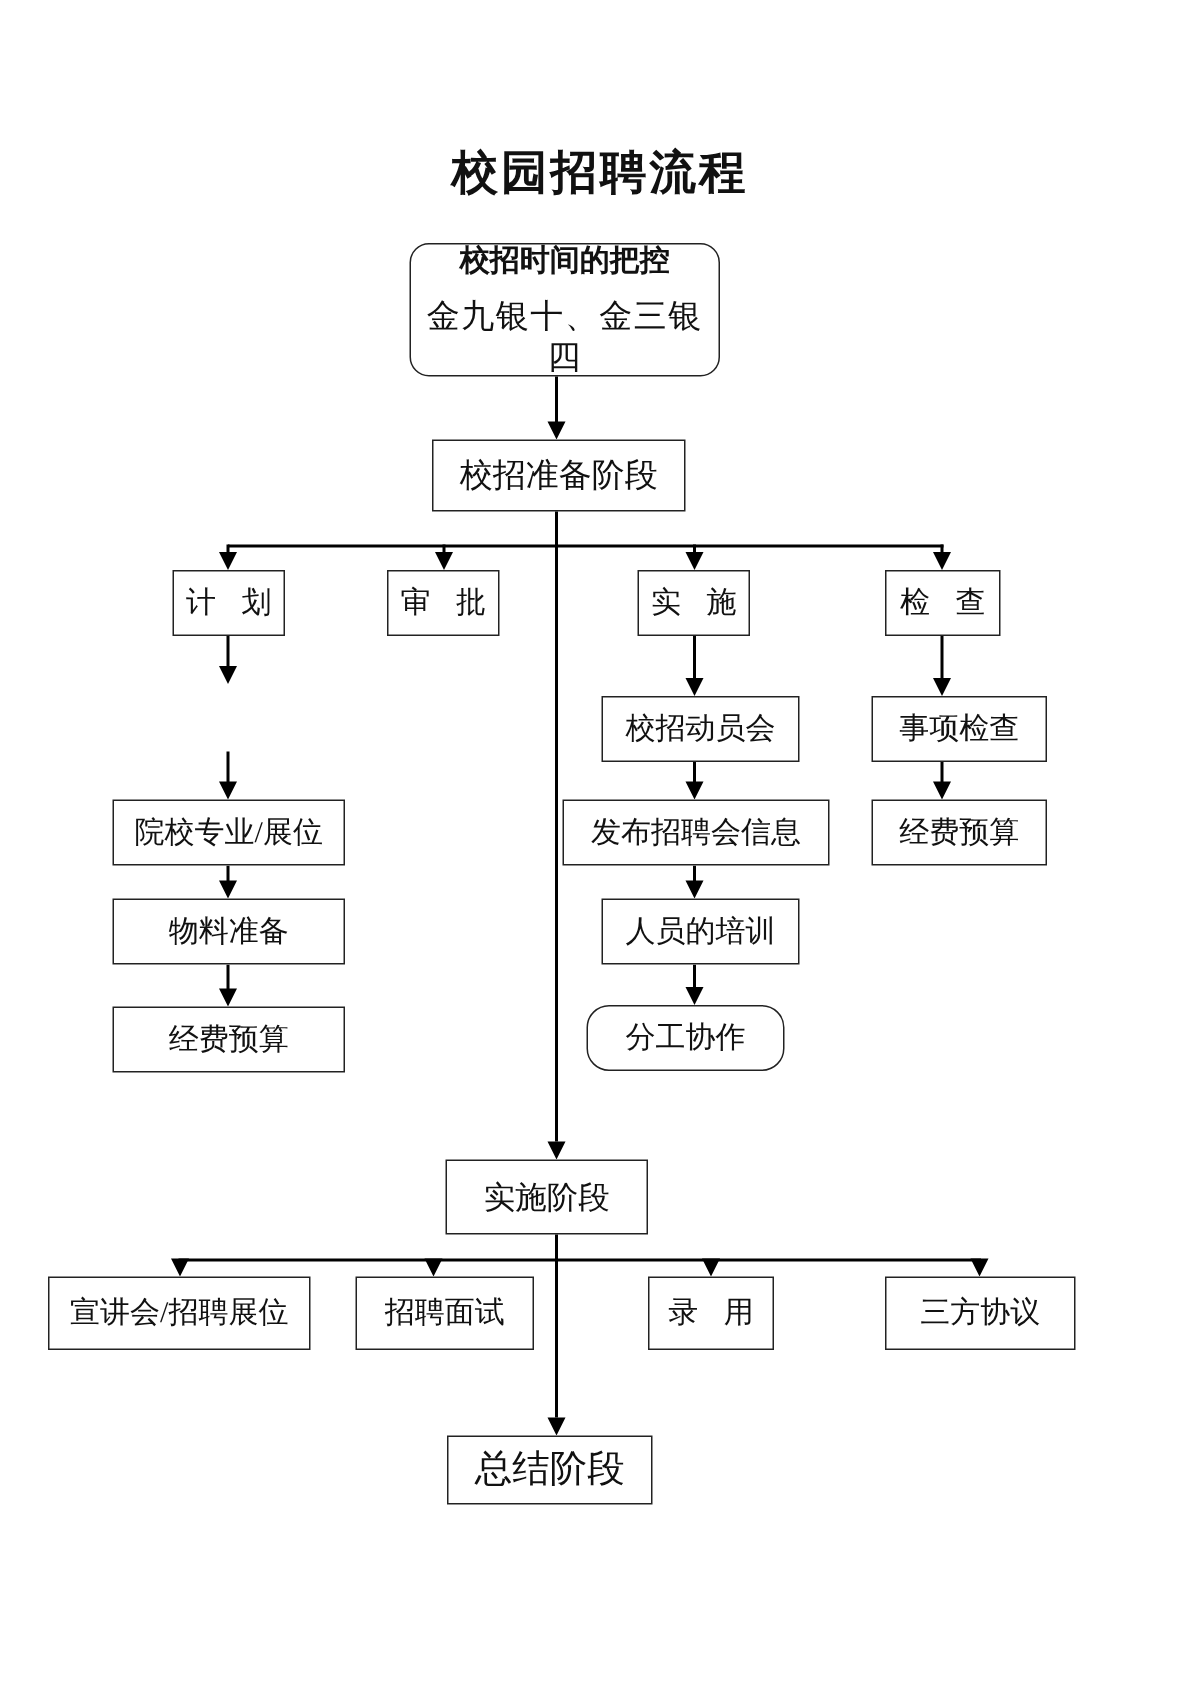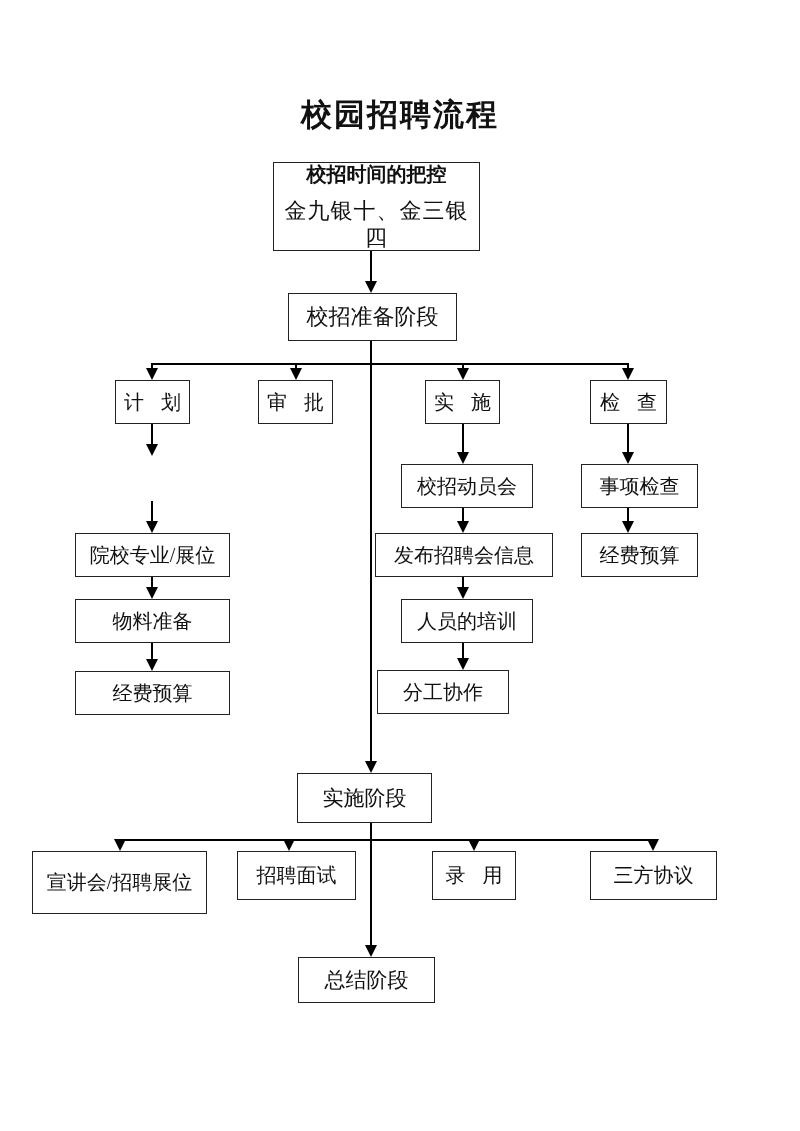--- a/index.html
+++ b/index.html
@@ -44,21 +44,21 @@
     border-top:12px solid #000000;
   }
 </style>
 </head>
 <body>
 
 <div class="page">
 
   <div class="title">校园招聘流程</div>
 
-  <div class="box stack bold" style="left:273px;top:162px;width:207px;height:89px;">
+  <div class="box stack bold" style="left:273px;top:162px;width:207px;height:89px;border-radius:13px;">
     <span>校招时间的把控</span>
     <span class="sub">金九银十、金三银四</span>
   </div>
 
   <div class="vline" style="left:370px;top:251px;height:31px;"></div>
   <div class="ahead" style="left:365px;top:281px;"></div>
 
   <div class="box" style="left:288px;top:293px;width:169px;height:48px;font-size:22px;">
     <span>校招准备阶段</span>
   </div>
@@ -120,21 +120,21 @@
 
   <div class="box" style="left:401px;top:464px;width:132px;height:44px;">
     <span>校招动员会</span>
   </div>
   <div class="box" style="left:375px;top:533px;width:178px;height:44px;">
     <span>发布招聘会信息</span>
   </div>
   <div class="box" style="left:401px;top:599px;width:132px;height:44px;">
     <span>人员的培训</span>
   </div>
-  <div class="box" style="left:377px;top:670px;width:132px;height:44px;">
+  <div class="box" style="left:391px;top:670px;width:132px;height:44px;border-radius:15px;">
     <span>分工协作</span>
   </div>
 
   <div class="vline" style="left:627px;top:424px;height:29px;"></div>
   <div class="ahead" style="left:622px;top:452px;"></div>
   <div class="vline" style="left:627px;top:508px;height:14px;"></div>
   <div class="ahead" style="left:622px;top:521px;"></div>
 
   <div class="box" style="left:581px;top:464px;width:117px;height:44px;">
     <span>事项检查</span>
@@ -150,30 +150,30 @@
   <div class="vline" style="left:370px;top:823px;height:122px;"></div>
   <div class="ahead" style="left:365px;top:945px;"></div>
 
   <div class="hline" style="left:119px;top:839px;width:535px;"></div>
 
   <div class="ahead" style="left:114px;top:839px;"></div>
   <div class="ahead" style="left:283px;top:839px;"></div>
   <div class="ahead" style="left:468px;top:839px;"></div>
   <div class="ahead" style="left:647px;top:839px;"></div>
 
-  <div class="box" style="left:32px;top:851px;width:175px;height:63px;">
+  <div class="box" style="left:32px;top:851px;width:175px;height:49px;">
     <span>宣讲会/招聘展位</span>
   </div>
   <div class="box" style="left:237px;top:851px;width:119px;height:49px;">
     <span>招聘面试</span>
   </div>
   <div class="box wide" style="left:432px;top:851px;width:84px;height:49px;">
     <span>录 用</span>
   </div>
   <div class="box" style="left:590px;top:851px;width:127px;height:49px;">
     <span>三方协议</span>
   </div>
 
-  <div class="box" style="left:298px;top:957px;width:137px;height:46px;font-size:21px;">
+  <div class="box" style="left:298px;top:957px;width:137px;height:46px;font-size:25px;">
     <span>总结阶段</span>
   </div>
 
 </div>
 
 </body></html>

